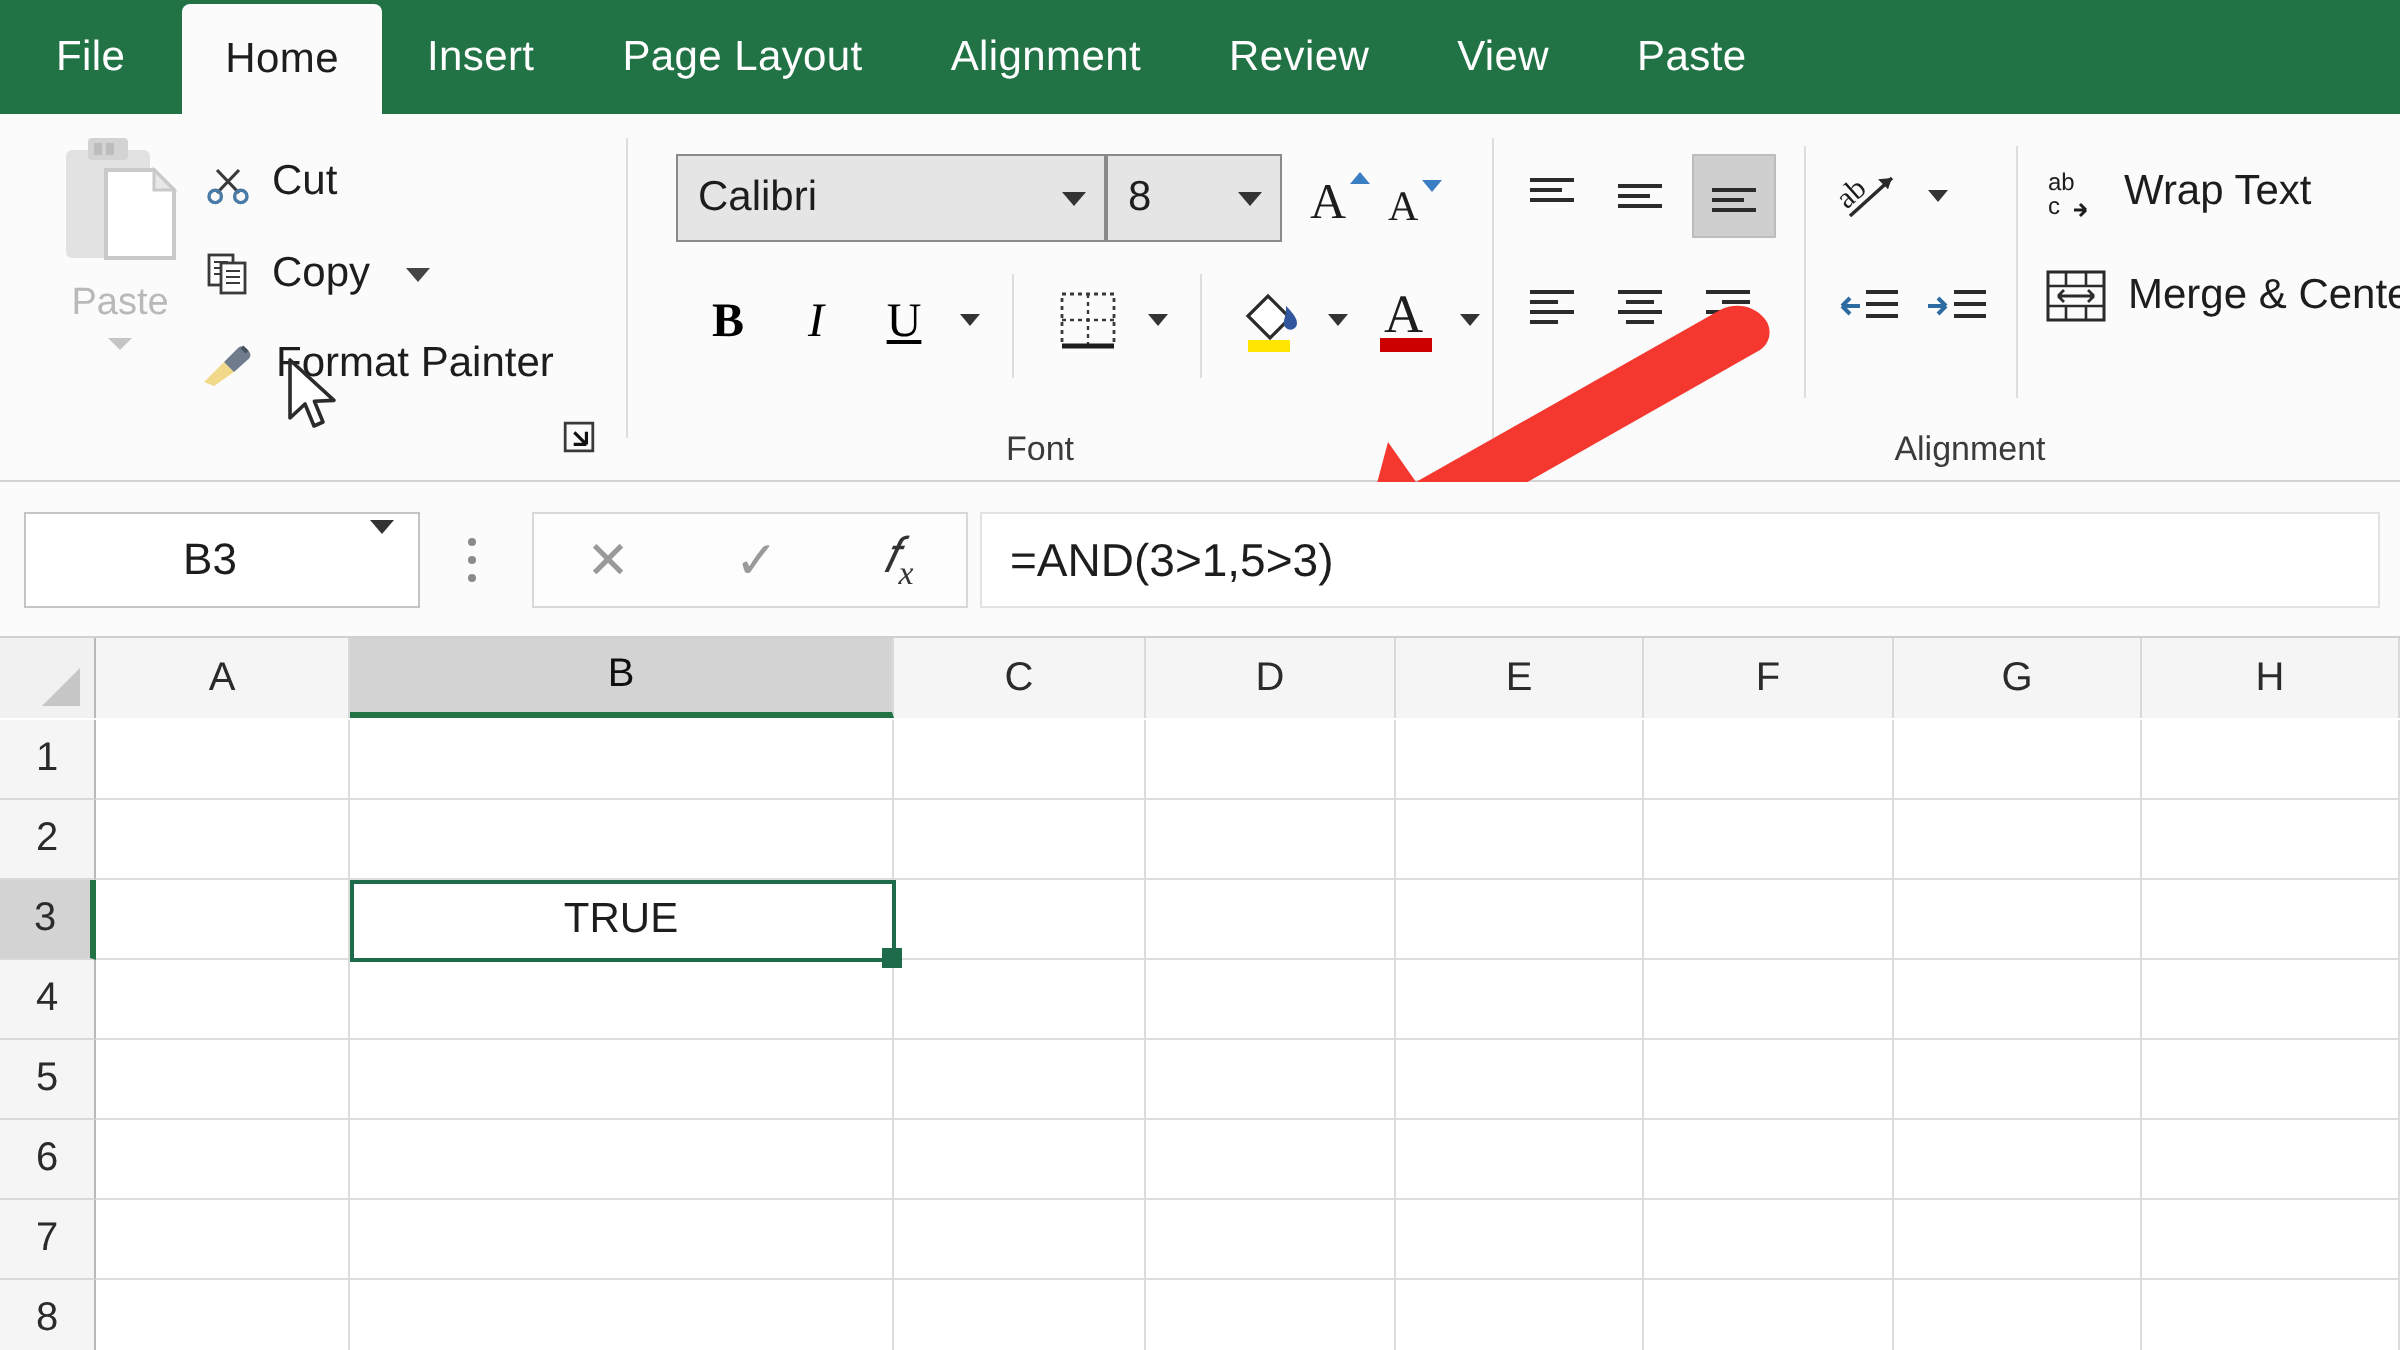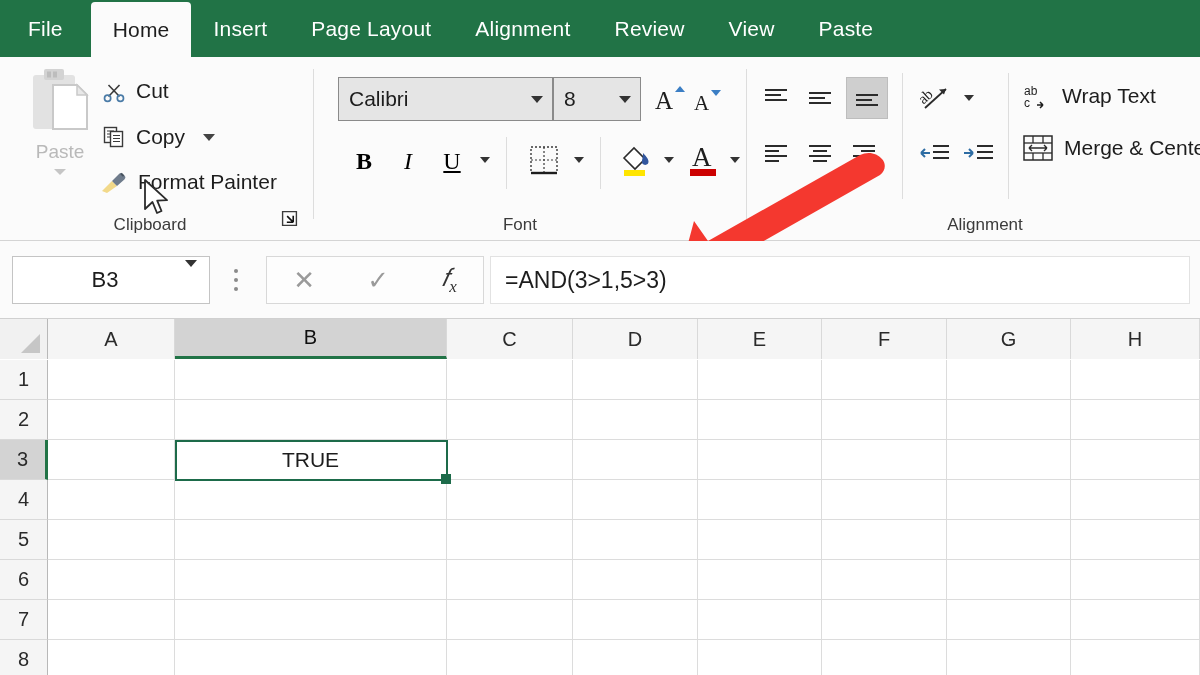--- a/index.html
+++ b/index.html
@@ -295,21 +295,20 @@
 
       <div class="cmd" style="left:100px; top:112px;">
         <svg width="28" height="26" viewBox="0 0 28 26">
           <path d="M2 22 L12 12 L17 17 L7 24 z" fill="#f2d98a"></path>
           <path d="M12 12 L19 5 a2.6 2.6 0 0 1 3.8 0 l1.6 1.6 a2.6 2.6 0 0 1 0 3.8 L17 17 z" fill="#6f7c8c"></path>
           <path d="M21 4.5 l2.6 2.6" stroke="#47525e" stroke-width="2"></path>
         </svg>
         <span>Format Painter</span>
       </div>
 
-      <div class="group-label" style="left:0; width:300px;">Clipboard</div>
 
       <svg class="launcher" style="right:22px; bottom:14px;" viewBox="0 0 16 16">
         <path d="M1.5 1.5 h13 v13 h-13 z" fill="none" stroke="#3a3a3a" stroke-width="1.3"></path>
         <path d="M11.5 11.5 L5.5 11.5 M11.5 11.5 L11.5 5.5 M5.8 5.8 L11.2 11.2" stroke="#111" stroke-width="1.5"></path>
       </svg>
       <div class="sep" style="right:6px;"></div>
     </div>
 
     <div class="group" style="left:320px; width:400px;">
 

